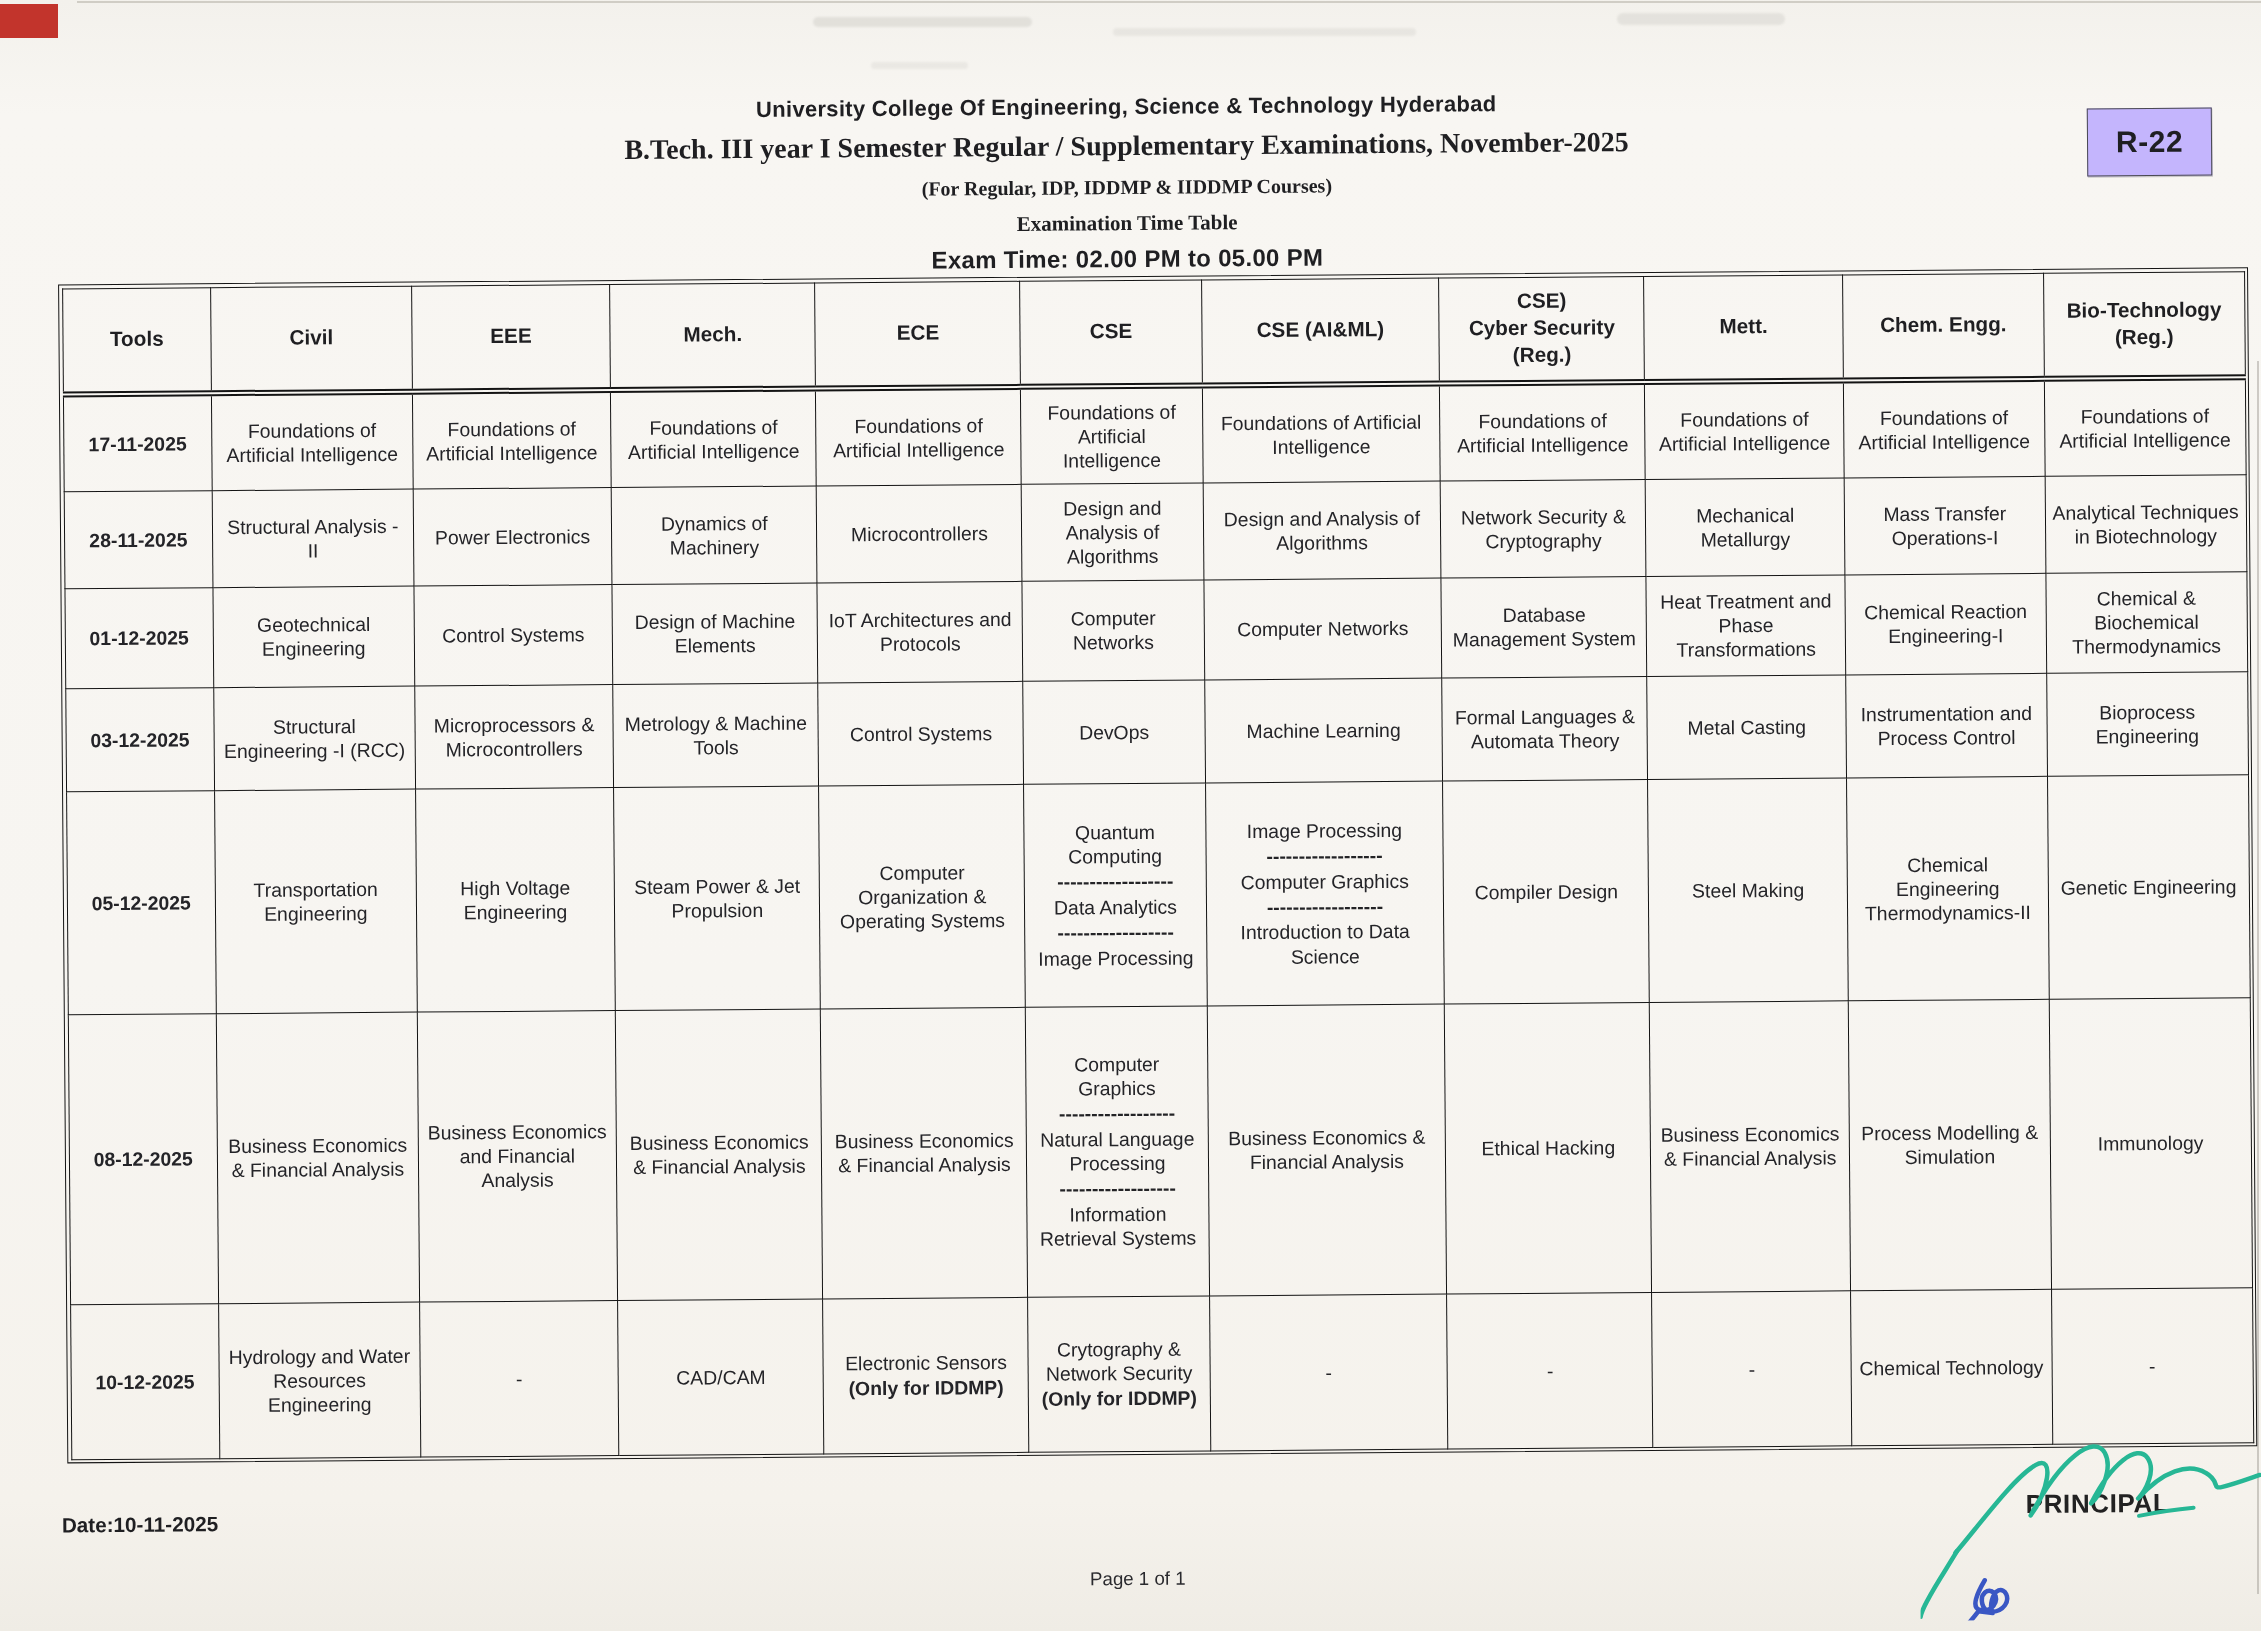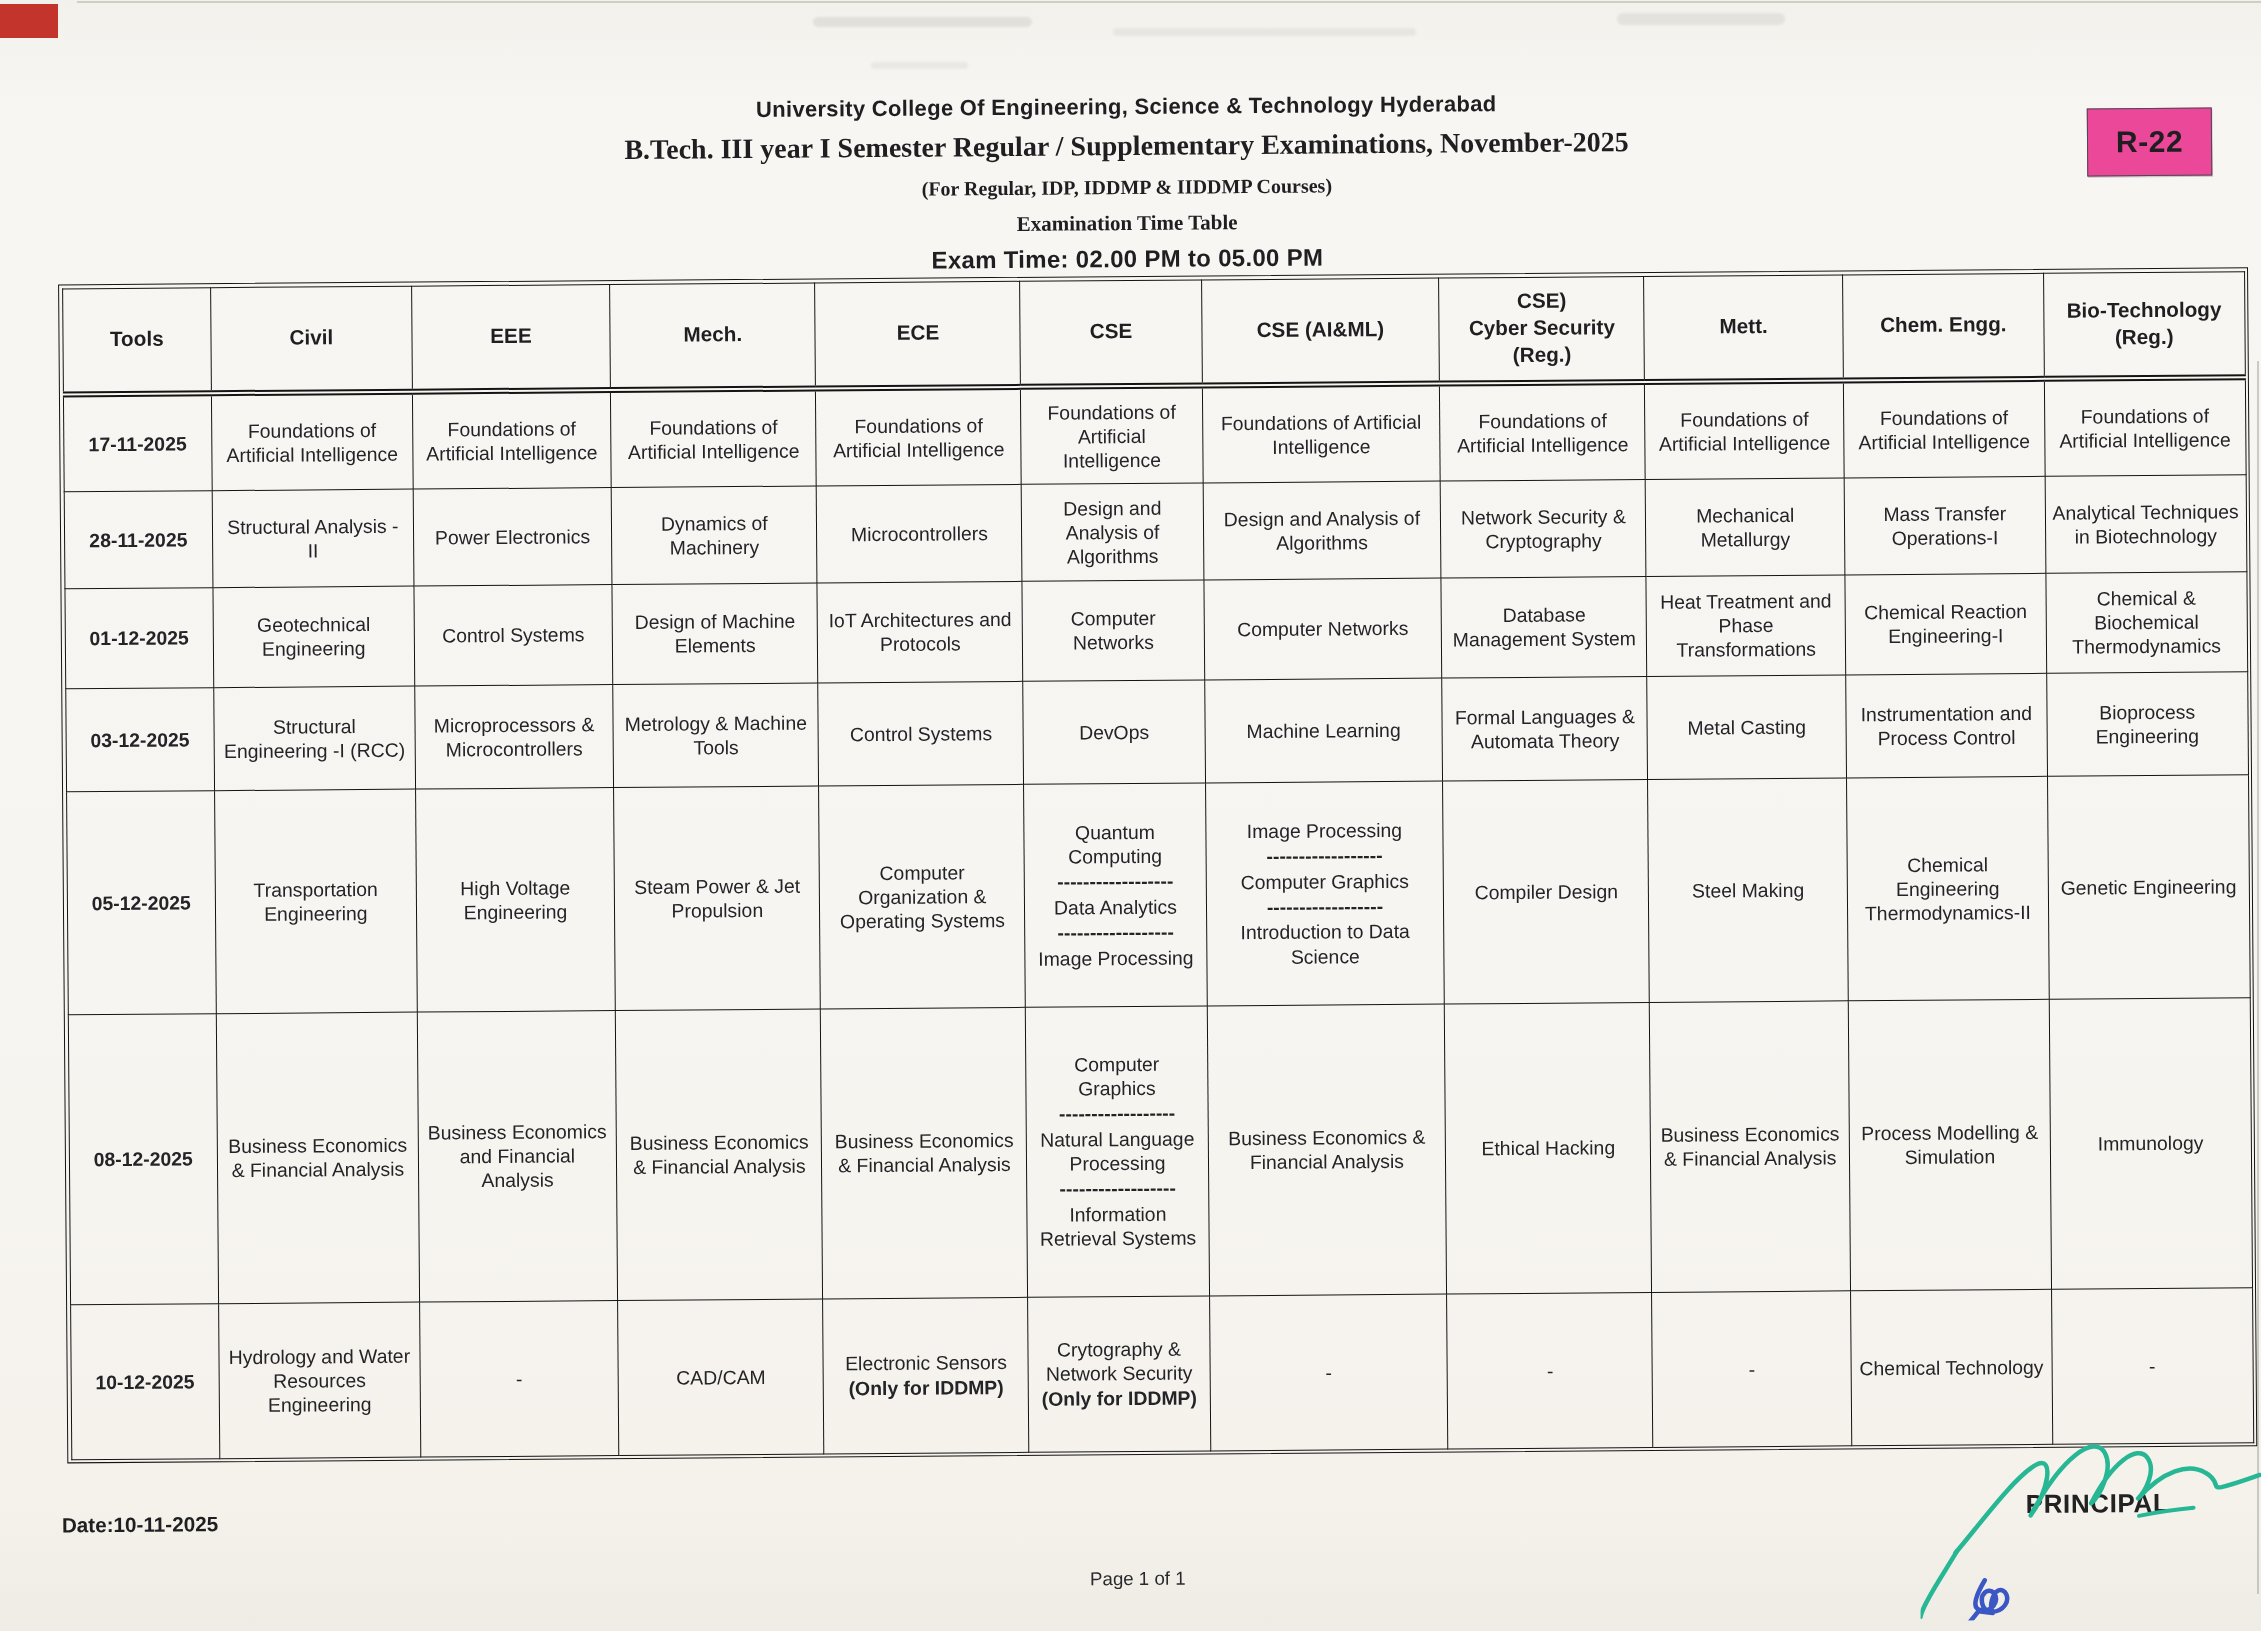--- a/index.html
+++ b/index.html
@@ -27,21 +27,21 @@
 
   .header{position:absolute;left:0;top:94px;width:100%;text-align:center;}
   .h1{font-size:22px;font-weight:700;letter-spacing:0.3px;}
   .h2{font-family:"Liberation Serif",serif;font-size:28px;font-weight:700;margin-top:10.3px;}
   .h3{font-family:"Liberation Serif",serif;font-size:20px;font-weight:700;margin-top:14px;}
   .h4{font-family:"Liberation Serif",serif;font-size:21px;font-weight:700;margin-top:11.6px;}
   .h5{font-size:24px;font-weight:700;margin-top:9px;letter-spacing:0.3px;}
 
   .badge{
     position:absolute;left:2091px;top:116px;width:123px;height:66px;
-    border:1.9px solid #4a4a52;background:#ec4899;
+    border:1.9px solid #4a4a52;background:#c4b5fd;
     display:flex;align-items:center;justify-content:center;
     font-size:30px;font-weight:700;letter-spacing:0.6px;
     box-shadow:0.6px 1.3px 0 rgba(60,60,70,.25);
   }
 
   .tablewrap{
     position:absolute;left:61px;top:276px;width:2183px;
     border:1.9px solid #141414;padding:2.6px;background:transparent;
   }
   table.tt{width:100%;border-collapse:collapse;table-layout:fixed;}

